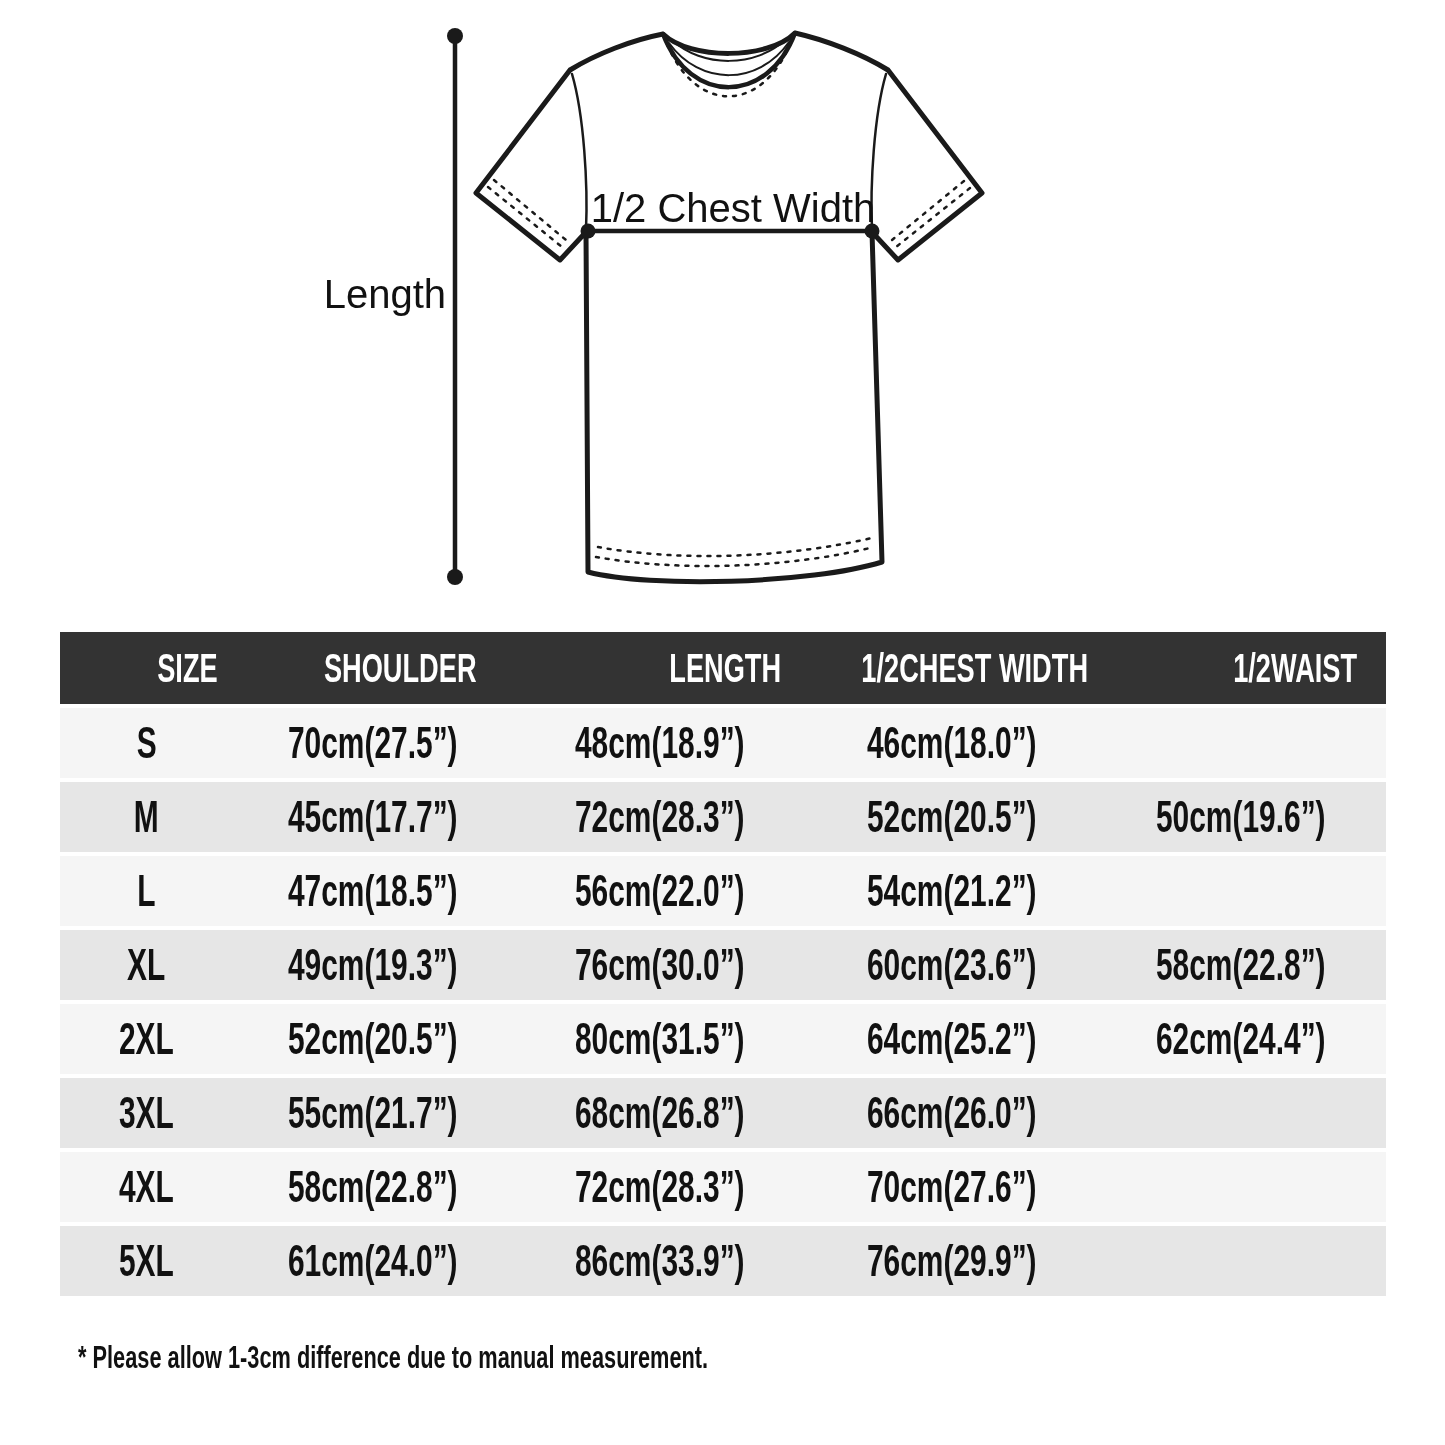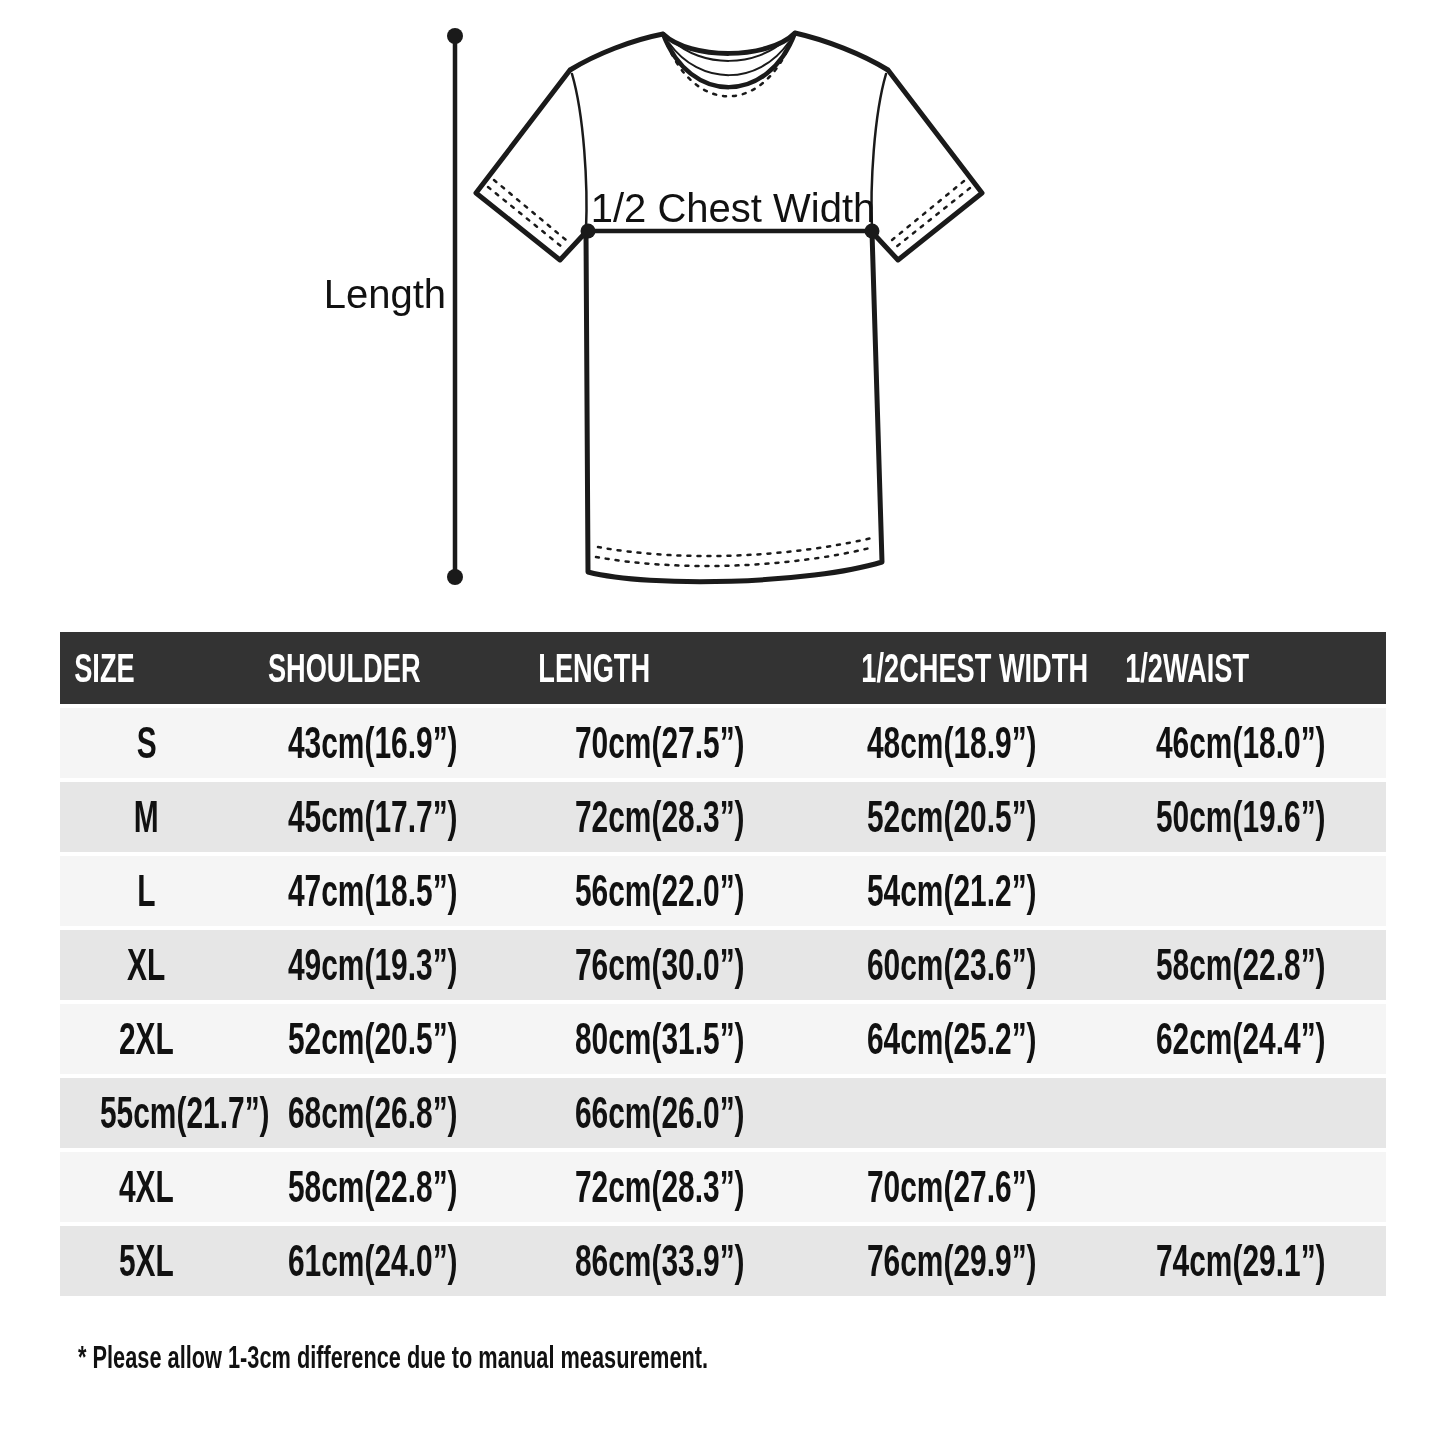--- a/index.html
+++ b/index.html
@@ -16,21 +16,21 @@
     font-family:"Liberation Sans","DejaVu Sans",sans-serif;
     fill:var(--text,#111); font-size:40px;
   }
   .size-table { position:absolute; left:60px; top:632px; width:1326px; }
   .thead {
     display:grid; grid-template-columns:13% 21.1% 22.3% 21.7% 21.9%;
     height:72px; align-items:center;
     background:var(--header-bg,#333);
   }
   .th {
-    text-align:left; color:var(--header-text,#fff);
+    text-align:right; color:var(--header-text,#fff);
     font-weight:700; font-size:40px; overflow:visible; white-space:nowrap;
   }
   .row {
     display:grid; grid-template-columns:13% 21.1% 22.3% 21.7% 21.9%;
     height:70px; margin-top:4px; align-items:center;
   }
   .row.light { background:var(--row-light,#f5f5f5); }
   .row.dark  { background:var(--row-dark,#e6e6e6); }
   .td {
     text-align:center; font-weight:700; font-size:44px;
@@ -91,21 +91,20 @@
   <div class="thead">
     <div class="th"><span class="cond">SIZE</span></div>
     <div class="th"><span class="cond">SHOULDER</span></div>
     <div class="th"><span class="cond">LENGTH</span></div>
     <div class="th"><span class="cond">1/2CHEST WIDTH</span></div>
     <div class="th"><span class="cond">1/2WAIST</span></div>
   </div>
   <div id="tbody">
       <div class="row light">
         <div class="td"><span class="cond">S</span></div>
-        <div class="td"><span class="cond">43cm(16.9”)</span></div>
         <div class="td"><span class="cond">70cm(27.5”)</span></div>
         <div class="td"><span class="cond">48cm(18.9”)</span></div>
         <div class="td"><span class="cond">46cm(18.0”)</span></div>
       </div>
       <div class="row dark">
         <div class="td"><span class="cond">M</span></div>
         <div class="td"><span class="cond">45cm(17.7”)</span></div>
         <div class="td"><span class="cond">72cm(28.3”)</span></div>
         <div class="td"><span class="cond">52cm(20.5”)</span></div>
         <div class="td"><span class="cond">50cm(19.6”)</span></div>
@@ -124,35 +123,35 @@
         <div class="td"><span class="cond">58cm(22.8”)</span></div>
       </div>
       <div class="row light">
         <div class="td"><span class="cond">2XL</span></div>
         <div class="td"><span class="cond">52cm(20.5”)</span></div>
         <div class="td"><span class="cond">80cm(31.5”)</span></div>
         <div class="td"><span class="cond">64cm(25.2”)</span></div>
         <div class="td"><span class="cond">62cm(24.4”)</span></div>
       </div>
       <div class="row dark">
+        <div class="td"><span class="cond">3XL</span></div>
         <div class="td"><span class="cond">55cm(21.7”)</span></div>
         <div class="td"><span class="cond">68cm(26.8”)</span></div>
         <div class="td"><span class="cond">66cm(26.0”)</span></div>
       </div>
       <div class="row light">
         <div class="td"><span class="cond">4XL</span></div>
         <div class="td"><span class="cond">58cm(22.8”)</span></div>
         <div class="td"><span class="cond">72cm(28.3”)</span></div>
         <div class="td"><span class="cond">70cm(27.6”)</span></div>
       </div>
       <div class="row dark">
         <div class="td"><span class="cond">5XL</span></div>
         <div class="td"><span class="cond">61cm(24.0”)</span></div>
         <div class="td"><span class="cond">86cm(33.9”)</span></div>
         <div class="td"><span class="cond">76cm(29.9”)</span></div>
-        <div class="td"><span class="cond">74cm(29.1”)</span></div>
       </div>
     </div>
 </div>
 
 <div class="footnote">
   <span class="cond">* Please allow 1-3cm difference due to manual measurement.</span>
 </div>
 
 </body></html>

